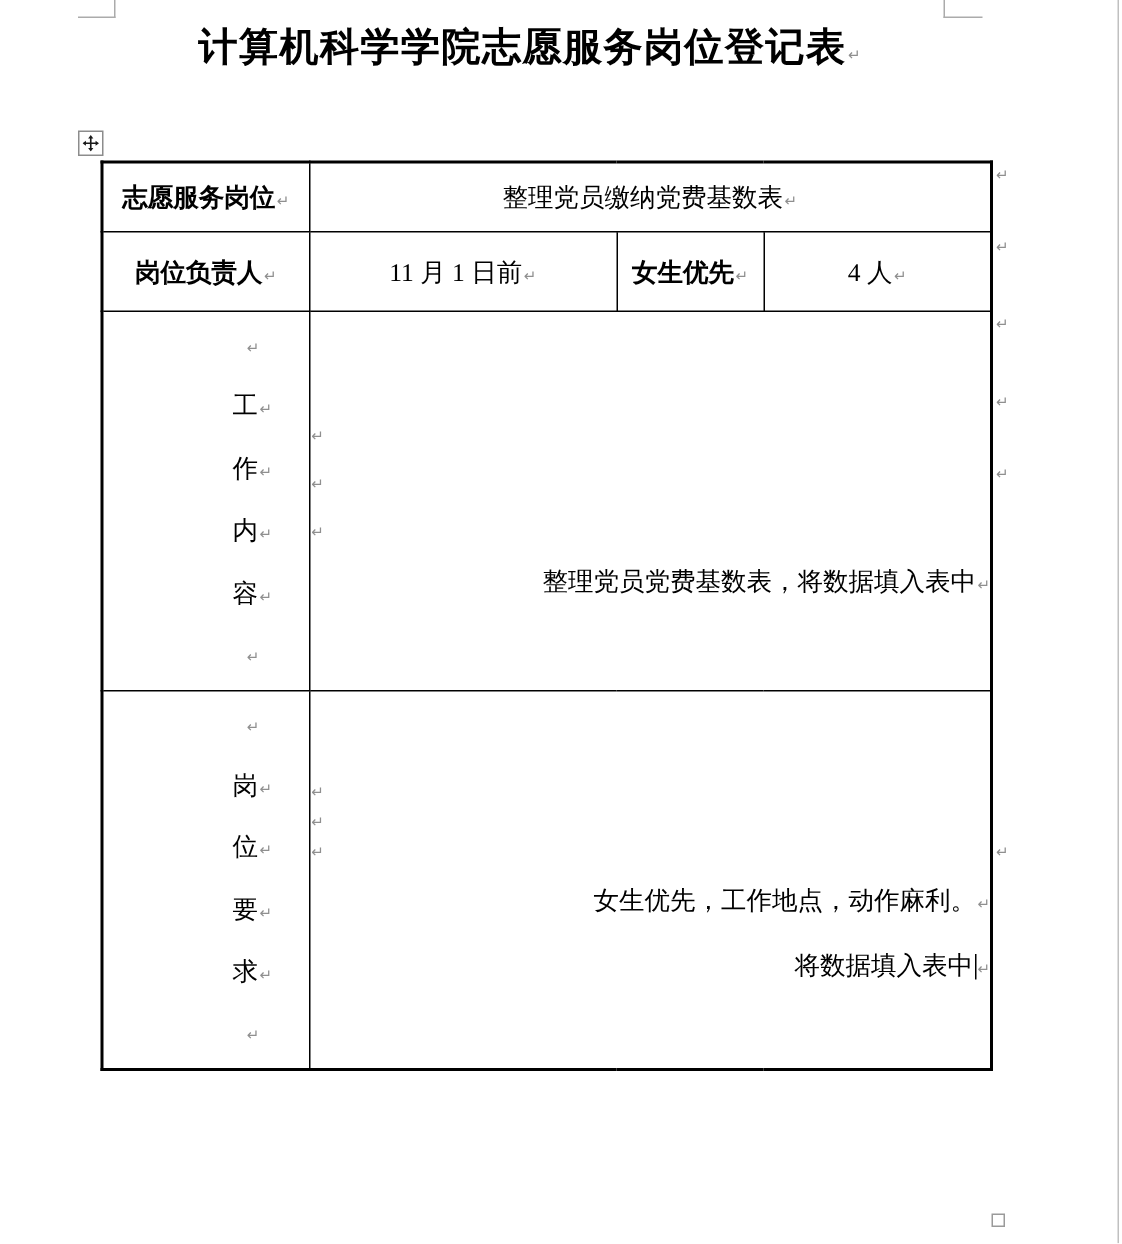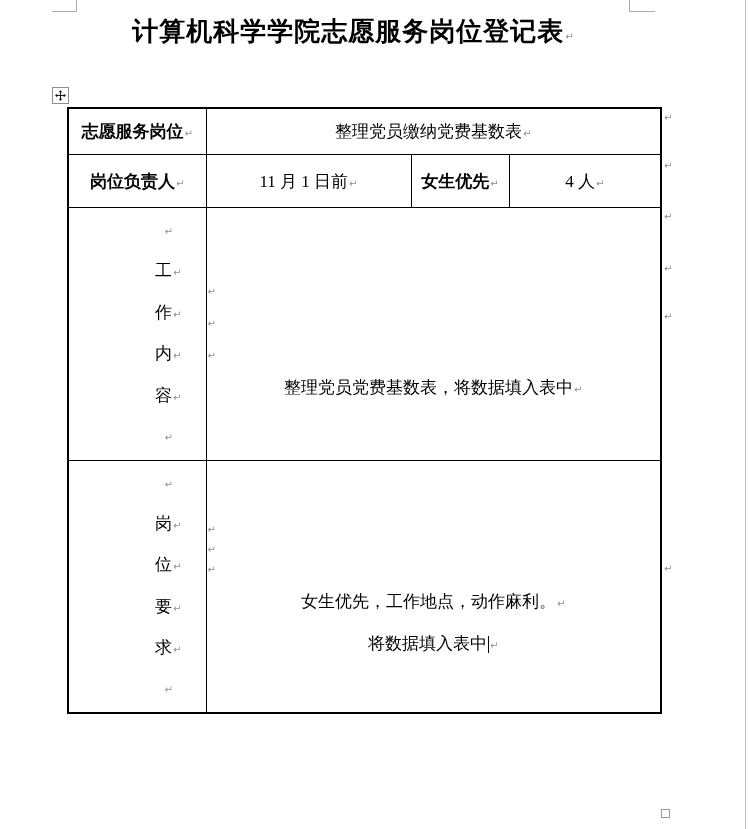--- a/index.html
+++ b/index.html
@@ -79,21 +79,21 @@
     align-items:center;box-sizing:border-box;
     padding:10px 0 12px 62px;
   }
   .vstack.h5{height:248px;}
   .vstack.h6{height:247px;}
   .vline{white-space:nowrap;}
   
   td.content{vertical-align:top;text-align:left;padding:5px 6px 0 13px;}
   .cline-empty-a{height:32px;display:flex;align-items:flex-end;}
   .cline-empty-b{height:20px;display:flex;align-items:flex-end;}
-  .ctext{line-height:26px;}
+  .ctext{line-height:26px;text-align:right;}
   .ctext.gap{margin-top:14px;}
   .caret{
     display:inline-block;width:1px;height:17px;background:#000;
     vertical-align:text-bottom;margin-left:1px;
   }
 </style>
 </head>
 <body>
 
 <div class="page">

